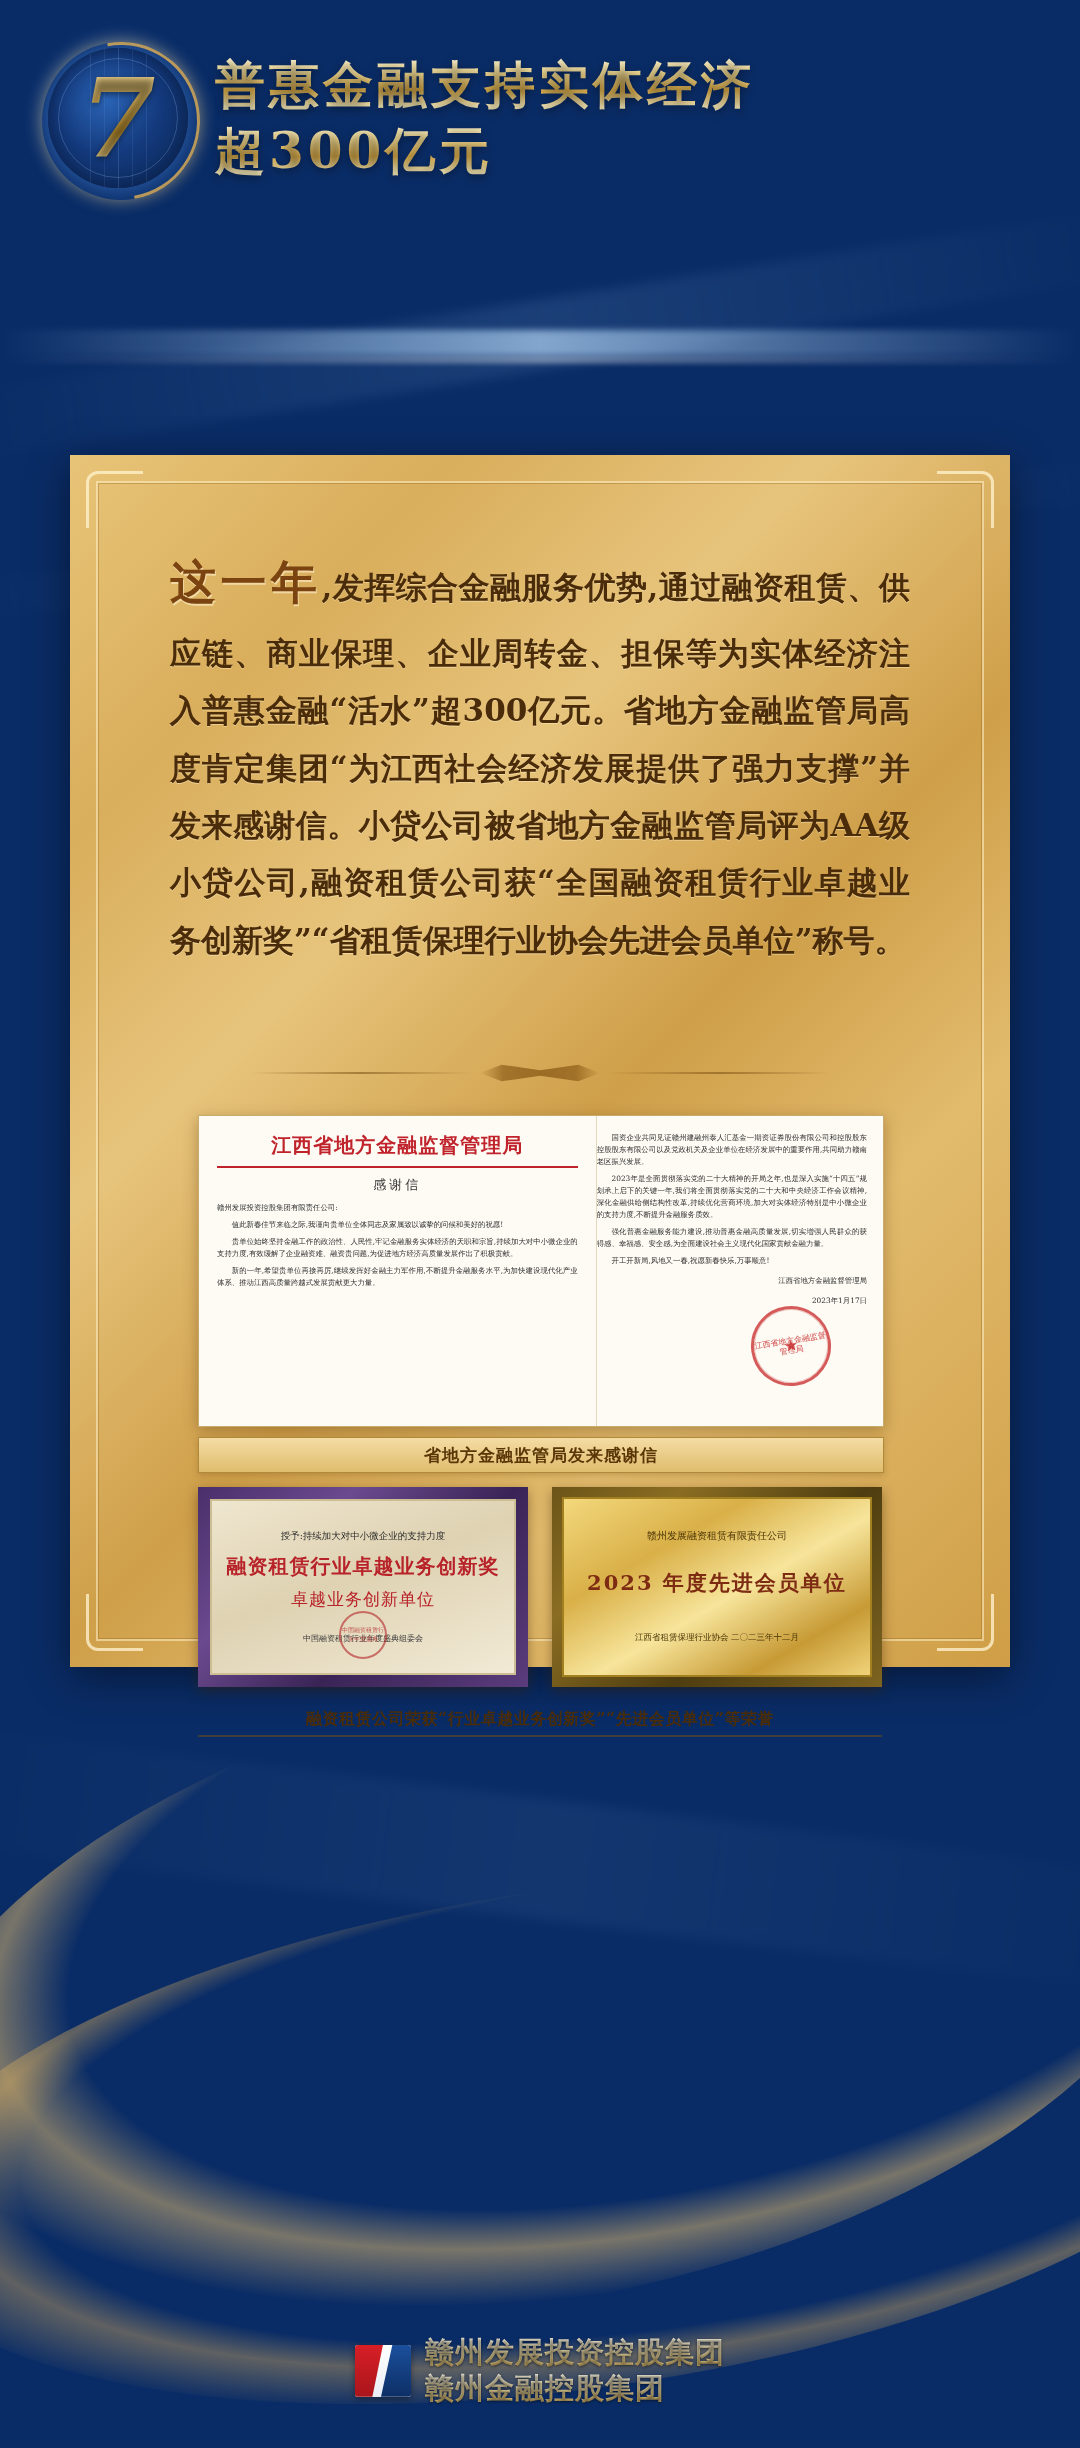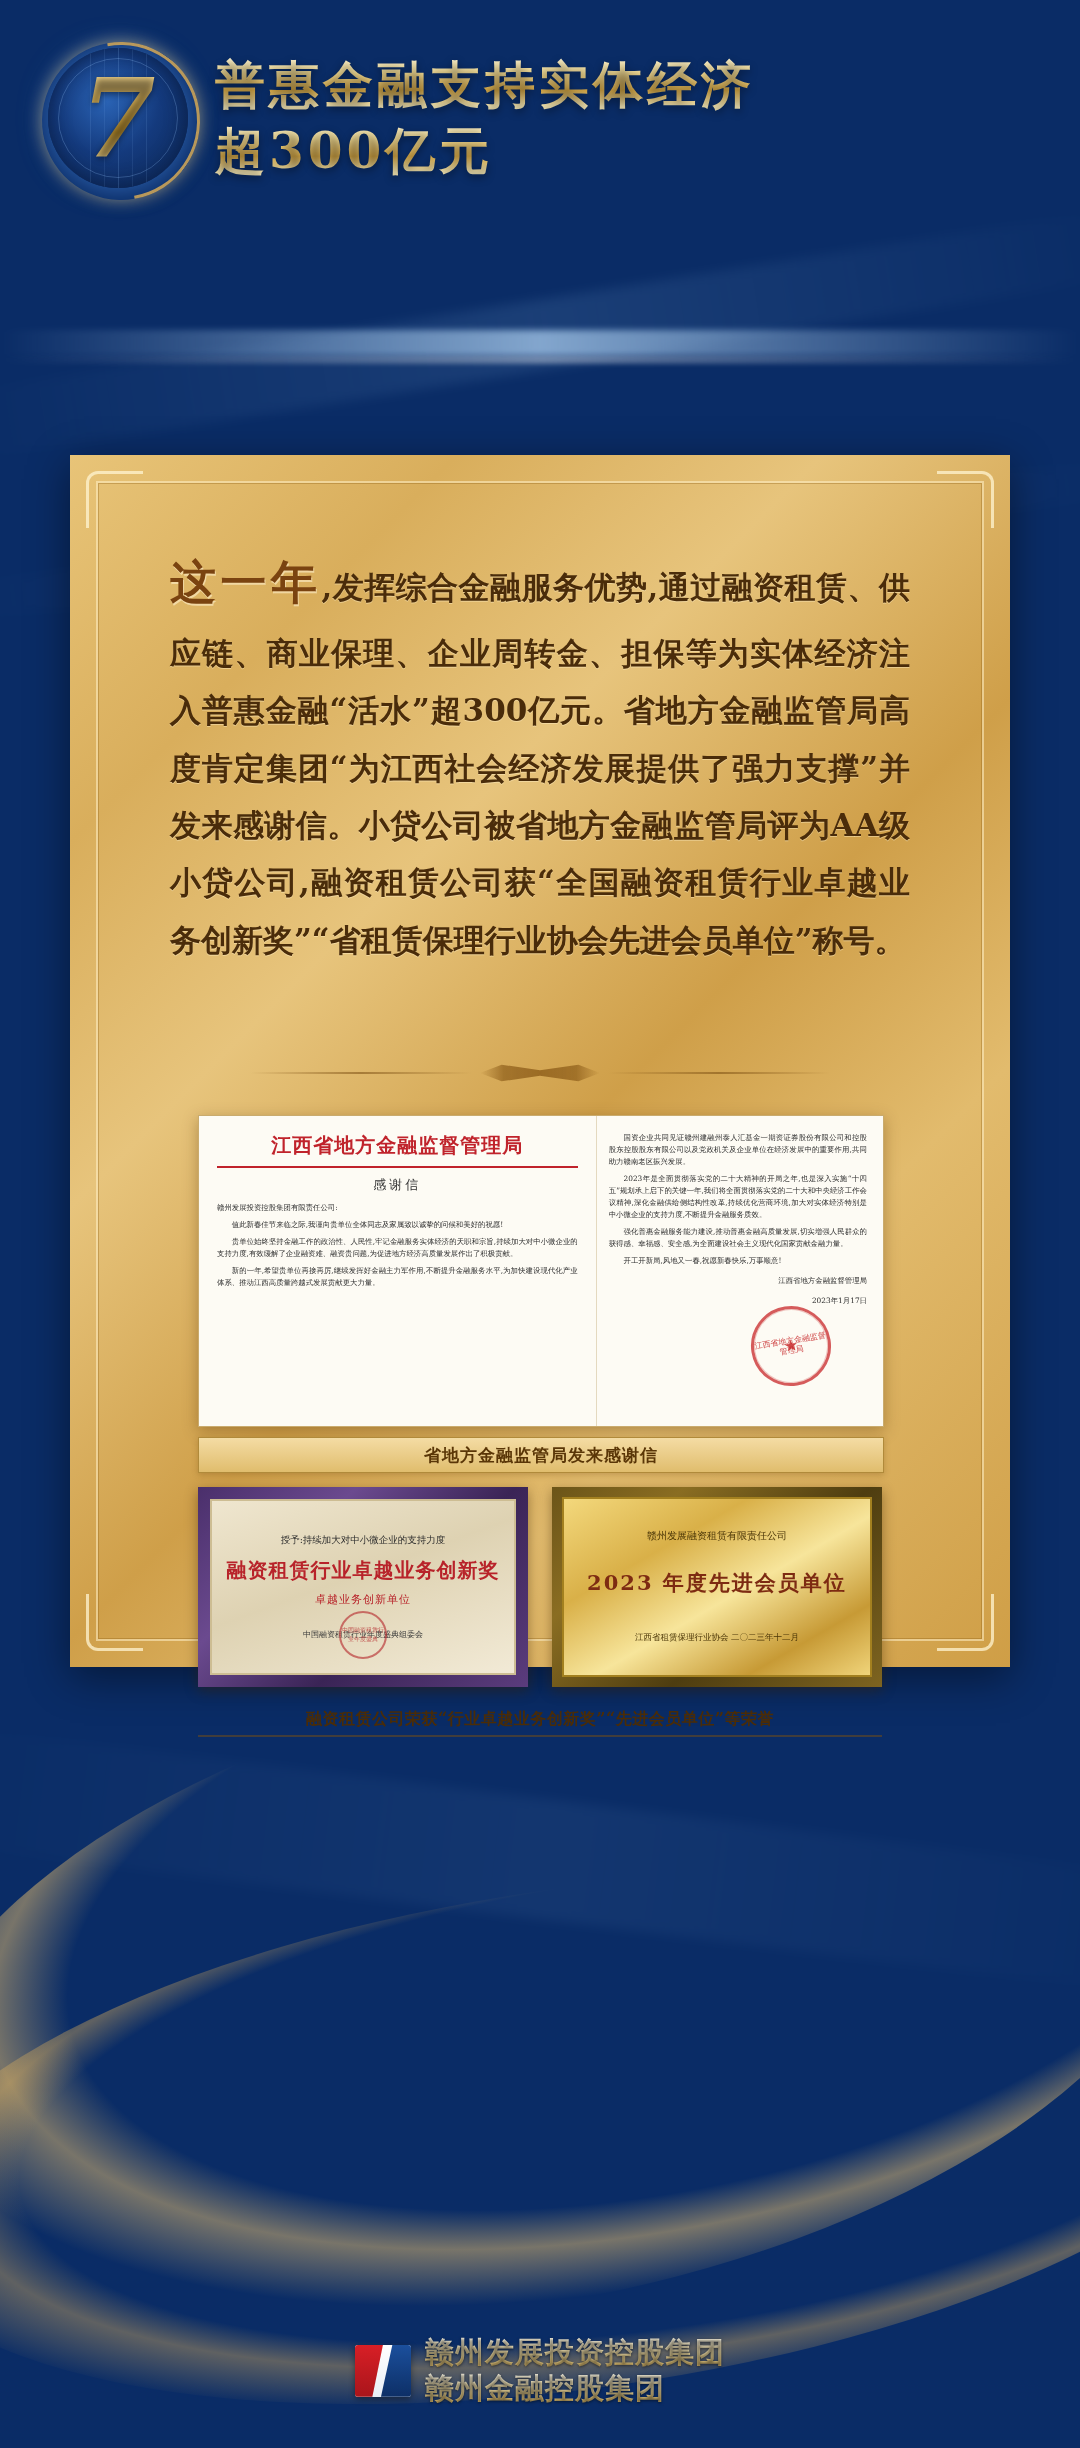--- a/index.html
+++ b/index.html
@@ -145,21 +145,21 @@
   }
 
   
   .doc-card{
     position:absolute;left:128px;top:660px;width:684px;height:310px;
     background:#fdfbf4;border:1px solid #c9ab6e;
     box-shadow:0 4px 14px rgba(80,45,5,.35);
     display:flex;
   }
   .doc-left{width:58%;padding:16px 18px 10px 18px;box-sizing:border-box;position:relative;}
-  .doc-right{width:42%;padding:16px 16px 10px 12px;box-sizing:border-box;border-left:1px solid #e4d9bf;position:relative;}
+  .doc-right{width:42%;padding:16px 16px 10px 0;box-sizing:border-box;border-left:1px solid #e4d9bf;position:relative;}
   .doc-title{
     color:#c0232b;font-weight:bold;font-size:20px;text-align:center;letter-spacing:1px;
     font-family:"DejaVu Serif","Liberation Serif",serif;
   }
   .doc-rule{height:2px;background:#c0232b;margin:7px 0 8px 0;}
   .doc-sub{text-align:center;color:#333;font-size:13px;letter-spacing:3px;margin-bottom:8px;font-family:"DejaVu Serif","Liberation Serif",serif;}
   .doc-p{font-size:7.4px;line-height:1.62;color:#2f2f2f;text-align:justify;text-indent:2em;margin:0 0 5px 0;font-family:"DejaVu Serif","Liberation Serif",serif;}
   .doc-p.no-indent{text-indent:0;}
   .doc-sign{font-size:7.4px;color:#2f2f2f;text-align:right;margin-top:8px;line-height:1.6;font-family:"DejaVu Serif","Liberation Serif",serif;}
   .seal{
@@ -190,21 +190,21 @@
   }
   .plaque-a-inner{
     position:absolute;inset:12px;
     background:linear-gradient(160deg,#efe6cf 0%,#ded2b2 45%,#f2ead6 100%);
     border:2px solid #cdbd93;
     display:flex;flex-direction:column;align-items:center;justify-content:center;
     text-align:center;padding:6px 10px;box-sizing:border-box;
   }
   .pa-line1{font-size:9.5px;color:#2b2b2b;margin-bottom:10px;font-family:"DejaVu Serif","Liberation Serif",serif;}
   .pa-line2{font-size:20px;color:#b8232a;font-weight:bold;letter-spacing:1px;font-family:"DejaVu Serif","Liberation Serif",serif;}
-  .pa-line3{font-size:11px;color:#b8232a;margin-top:8px;letter-spacing:1px;font-family:"DejaVu Serif","Liberation Serif",serif;}
+  .pa-line3{font-size:17px;color:#b8232a;margin-top:8px;letter-spacing:1px;font-family:"DejaVu Serif","Liberation Serif",serif;}
   .pa-line4{font-size:8px;color:#3a3a3a;margin-top:22px;font-family:"DejaVu Serif","Liberation Serif",serif;}
   .pa-seal{
     position:absolute;left:50%;bottom:14px;transform:translateX(-50%);
     width:44px;height:44px;border-radius:50%;border:2px solid rgba(180,35,40,.6);
     color:rgba(180,35,40,.7);font-size:6px;display:flex;align-items:center;justify-content:center;text-align:center;
   }
   .plaque-b{
     background:linear-gradient(135deg,#6b5418 0%,#8a6d22 25%,#4e3d10 60%,#7e6420 100%);
     padding:10px;
   }

